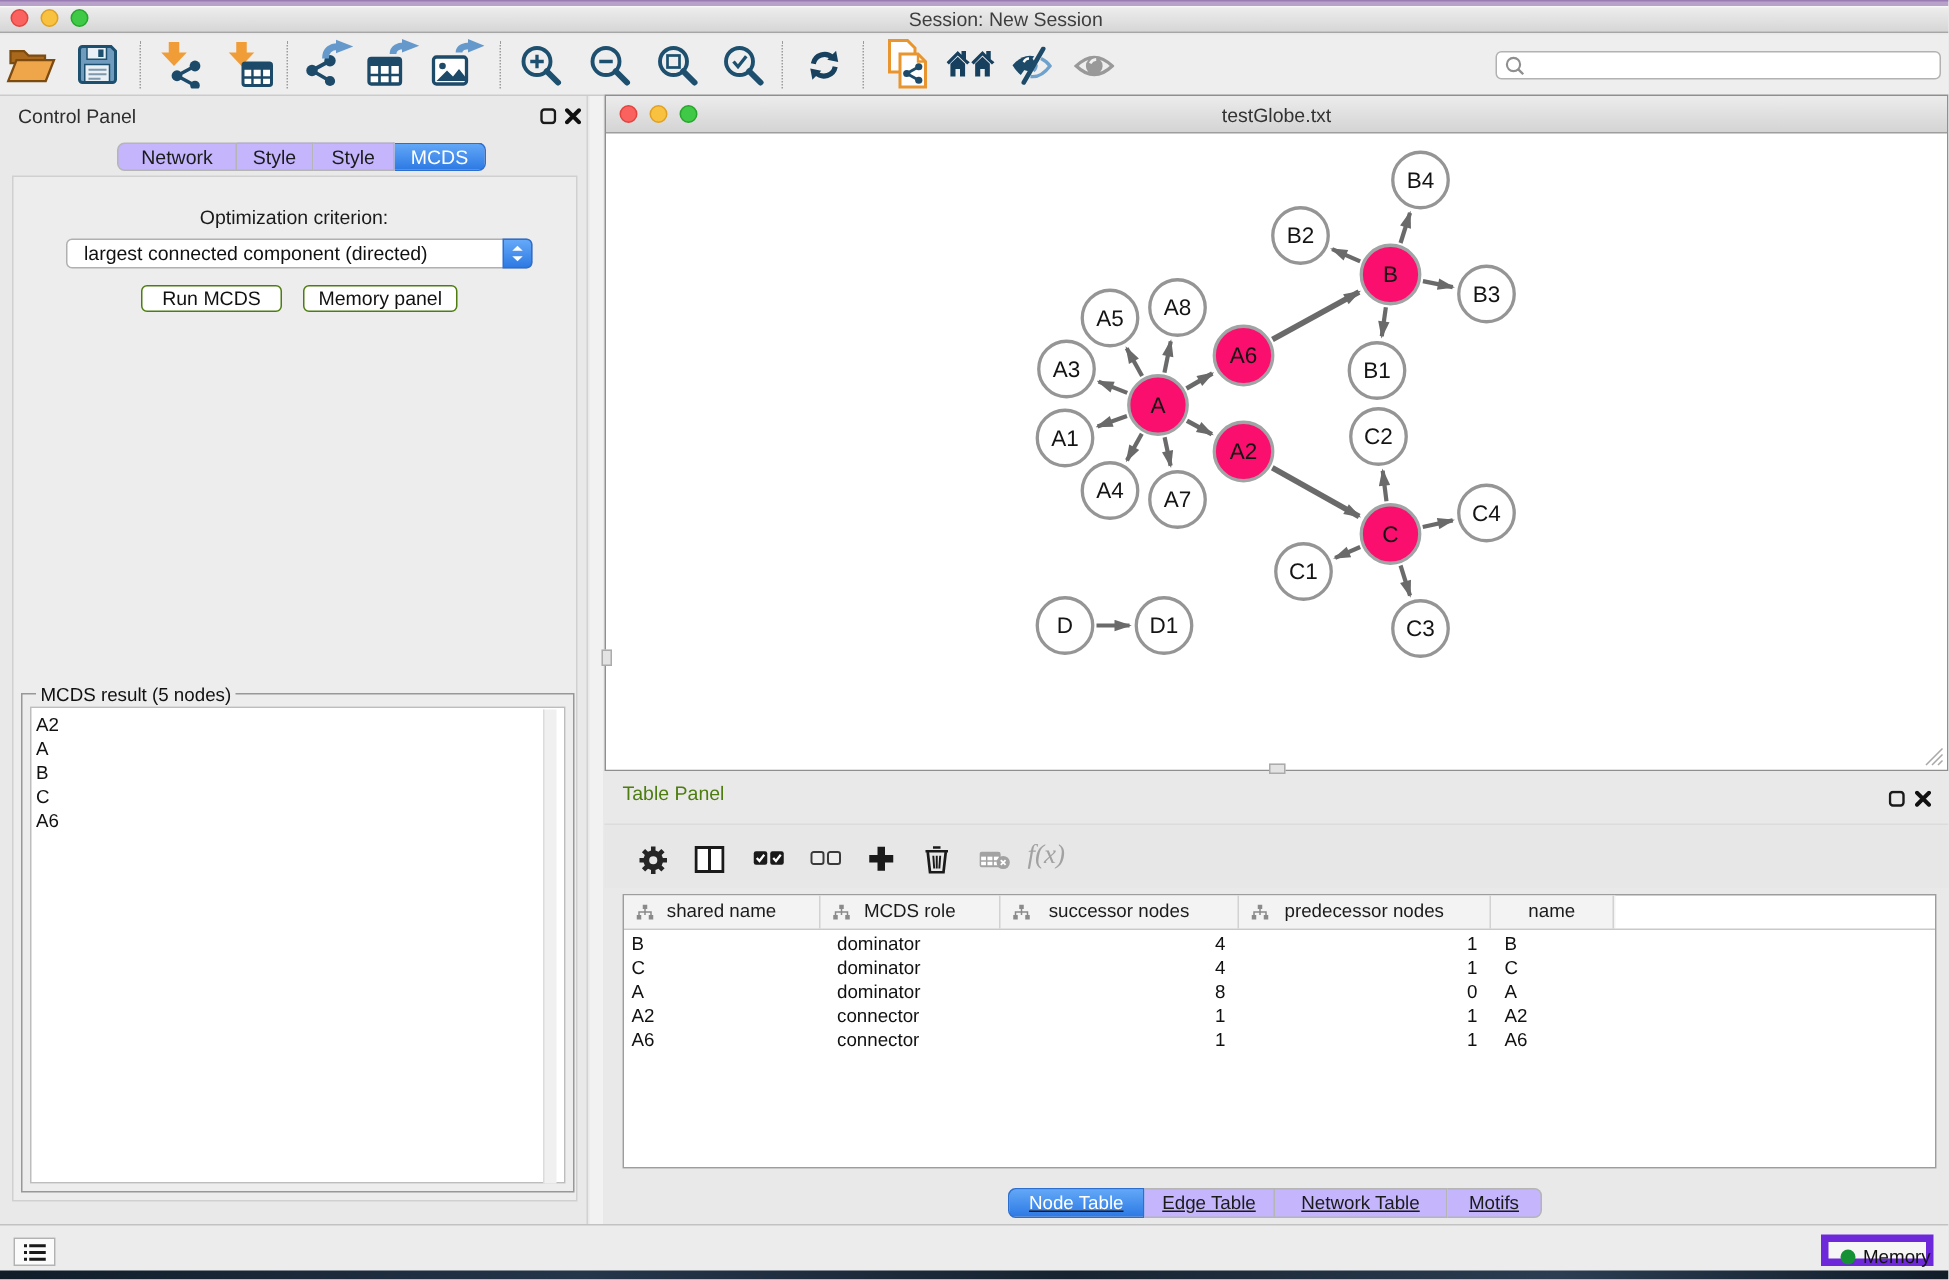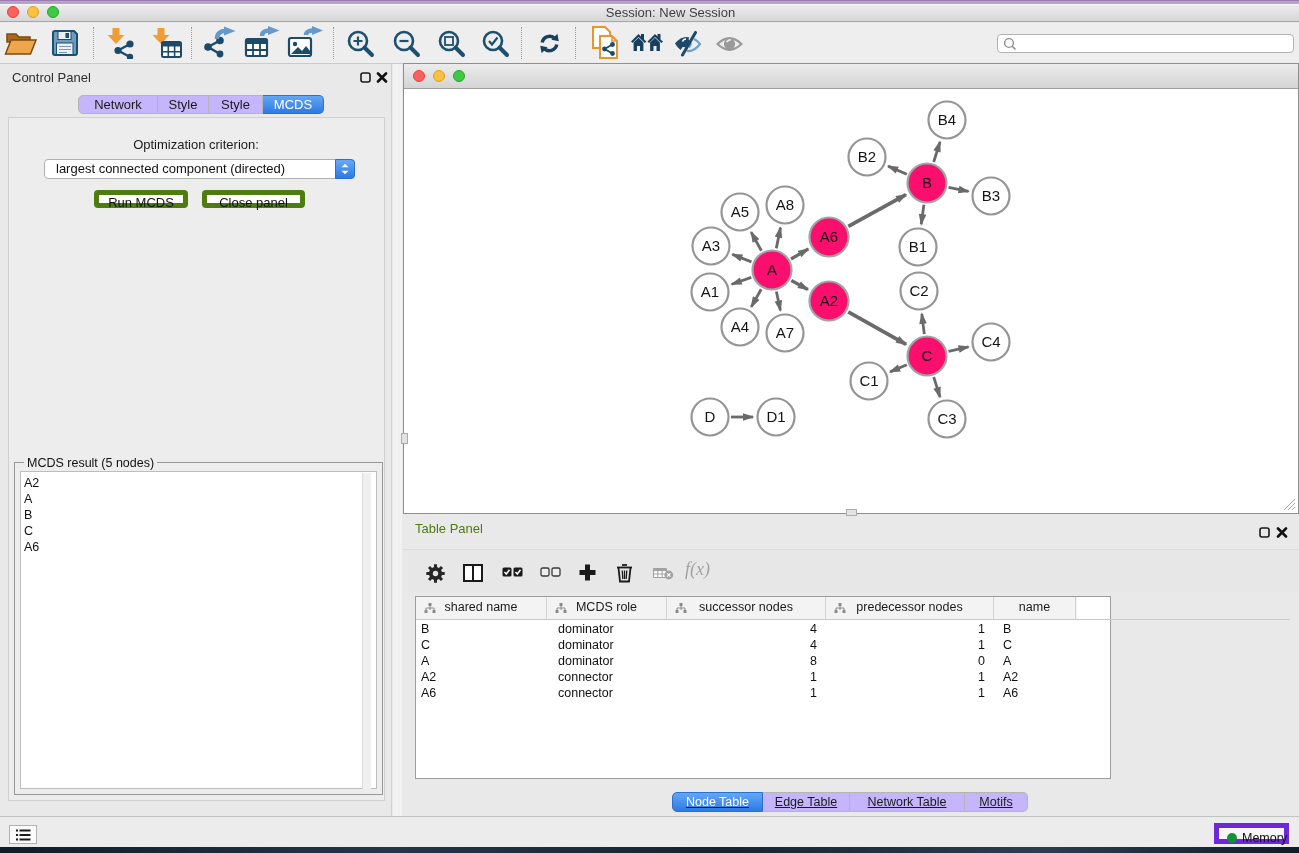--- a/index.html
+++ b/index.html
@@ -22,42 +22,42 @@
 .seg>div{background:#c4b5fd;border:1px solid #b5b5b5;border-left:none;display:flex;align-items:center;justify-content:center;}
 .seg>div:first-child{border-left:1px solid #b5b5b5;border-radius:5px 0 0 5px;}
 .seg>div:last-child{border-radius:0 5px 5px 0;}
 .seg>div.sel{background:linear-gradient(#62a7f7,#2d7ae4);color:#fff;border-color:#2d6fce;}
 #cpTabs{left:78px;top:95px;height:19px;}
 #optLabel{left:0;top:137px;width:392px;text-align:center;font-size:13px;color:#1b1b1b;}
 #combo{left:44px;top:159px;width:311px;height:20px;background:#fff;border:1px solid #b0b0b0;border-radius:4px;
   font-size:13px;color:#111;line-height:18px;padding-left:11px;}
 #comboBtn{right:-1px;top:-1px;width:20px;height:20px;border-radius:0 4px 4px 0;
   background:linear-gradient(#65a9f8,#2d7ae4);border:1px solid #2d6fce;}
-.btn{position:absolute;height:18px;background:#fff;border:5px solid #4d7c0f;border-radius:4px;
+.btn{position:absolute;height:18px;background:#fff;border:1px solid #4d7c0f;border-radius:4px;
   font-size:13px;color:#111;text-align:center;line-height:16px;}
 
 #grp{left:14px;top:462px;width:369px;height:333px;border:1px solid #989898;}
 #grpLbl{left:9px;top:-7px;background:#ededed;padding:0 3px;font-size:12.5px;color:#111;}
 #list{left:5px;top:8px;width:357px;height:318px;background:#fff;border:1px solid #bdbdbd;
   font-size:12.5px;color:#111;}
 #list div.it{padding-left:3px;height:16px;line-height:16px;}
 #list{padding-top:3px;}
 #listSB{right:5px;top:1px;width:9px;height:316px;background:#f0f0f0;border-left:1px solid #dcdcdc;}
 
 #netwin{left:403px;top:63px;width:896px;height:451px;border:1px solid #8f8f8f;background:#fff;}
 #netTB{left:0;top:0;width:100%;height:25px;background:linear-gradient(#ececec,#d4d4d4);
   border-bottom:1px solid #9e9e9e;}
 #netTitle{left:0;top:5px;width:100%;text-align:center;font-size:13px;color:#333;}
 #canvas{left:0;top:26px;width:894px;height:423px;background:#fff;}
 .grip1{left:-3px;top:369px;width:7px;height:11px;background:#e3e3e3;border:1px solid #ababab;}
 .grip2{left:442px;bottom:-3px;width:11px;height:7px;background:#e3e3e3;border:1px solid #ababab;}
 
 #tpTitle{left:415px;top:521px;font-size:13px;color:#4d7c0f;}
 #tpToolbar{left:415px;top:556px;width:876px;height:36px;}
-#tbl{left:415px;top:596px;width:696px;height:183px;background:#fff;border:1px solid #9d9d9d;}
+#tbl{left:415px;top:596px;width:876px;height:183px;background:#fff;border:1px solid #9d9d9d;}
 #thead{left:0;top:0;width:661px;height:22px;background:#f3f3f3;}
 #theadline{left:0;top:22px;width:874px;height:1px;background:#c9c9c9;}
 .th{position:absolute;top:0;height:22px;border-right:1px solid #d2d2d2;text-align:center;line-height:21px;font-size:12.5px;color:#1b1b1b;}
 .hic{position:absolute;left:8px;top:6px;}
 .trow{position:absolute;width:874px;height:16px;font-size:12.5px;color:#111;}
 .trow span{position:absolute;line-height:16px;}
 
 #btabs{left:672px;top:792px;height:20px;text-decoration:underline;}
 
 #status{left:0;top:816px;width:1299px;height:31px;background:#ececec;border-top:1px solid #c2c2c2;}
@@ -226,38 +226,39 @@
 </div>
 <div class="abs" id="optLabel">Optimization criterion:</div>
 <div class="abs" id="combo">largest connected component (directed)
   <div class="abs" id="comboBtn">
     <svg width="18" height="18" viewBox="0 0 18 18">
         <path d="M5.5 7.2 L9 3.8 L12.5 7.2 Z M5.5 10.8 L9 14.2 L12.5 10.8 Z" fill="#fff"></path>
       </svg>
   </div>
 </div>
 <div class="abs btn" style="left:94px;top:190px;width:94px;">Run MCDS</div>
-<div class="abs btn" style="left:202px;top:190px;width:103px;">Close panel</div>
+<div class="abs btn" style="left:202px;top:190px;width:103px;">Memory panel</div>
 <div class="abs" id="grp">
   <div class="abs" id="grpLbl">MCDS result (5 nodes)</div>
   <div class="abs" id="list">
     <div class="it">A2</div>
       <div class="it">A</div>
       <div class="it">B</div>
       <div class="it">C</div>
       <div class="it">A6</div>
     <div class="abs" id="listSB"></div>
   </div>
 </div>
 
 <div class="abs" id="netwin">
   <div class="abs" id="netTB"></div>
   <div class="abs tl" style="left:9px;top:6px;background:#f9625e;border:1px solid #e1443f;"></div>
   <div class="abs tl" style="left:29px;top:6px;background:#f8c13f;border:1px solid #dfa023;"></div>
   <div class="abs tl" style="left:49px;top:6px;background:#3fc946;border:1px solid #27a52e;"></div>
+  <div class="abs" id="netTitle">testGlobe.txt</div>
   <div class="abs" id="canvas"><svg id="graph" width="894" height="423" viewBox="404 90 894 423">
   <defs>
           <marker id="arw" markerWidth="12" markerHeight="8" refX="10.5" refY="4" orient="auto" markerUnits="userSpaceOnUse">
     <path d="M0.5 4 L12 0.2 L12 7.8 Z" fill="#6a6a6a" transform="rotate(180 6.25 4)"></path>
   </marker>
         </defs>
   <g stroke="#6a6a6a">
 <line x1="761.4" y1="250.7" x2="751.1" y2="232.1" stroke-width="2.8" marker-end="url(#arw)"></line>
 <line x1="776.3" y1="248.4" x2="780.5" y2="227.6" stroke-width="2.8" marker-end="url(#arw)"></line>
 <line x1="751.5" y1="261.9" x2="732.4" y2="254.4" stroke-width="2.8" marker-end="url(#arw)"></line>

